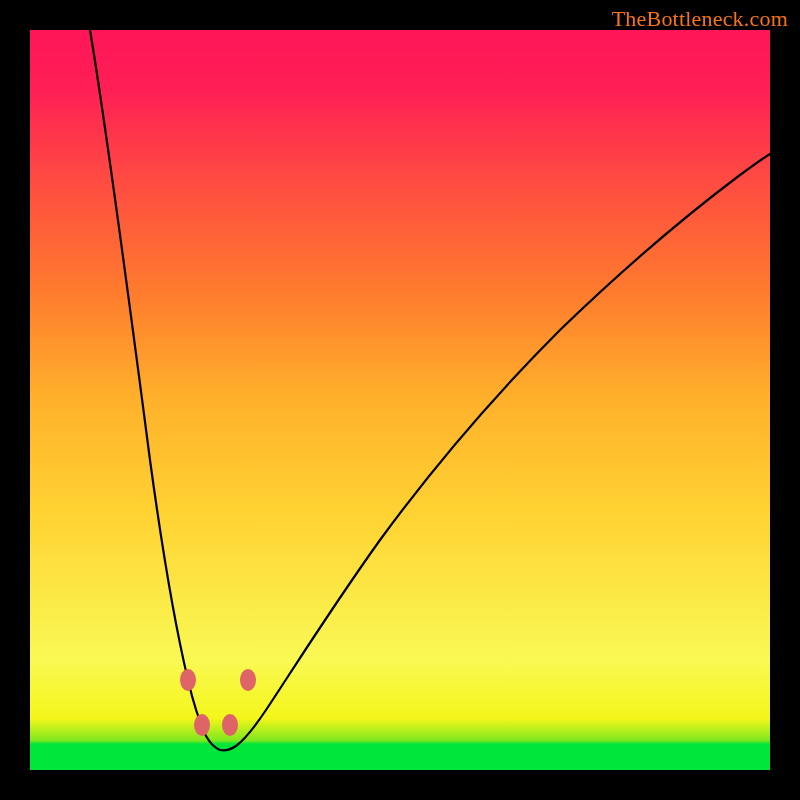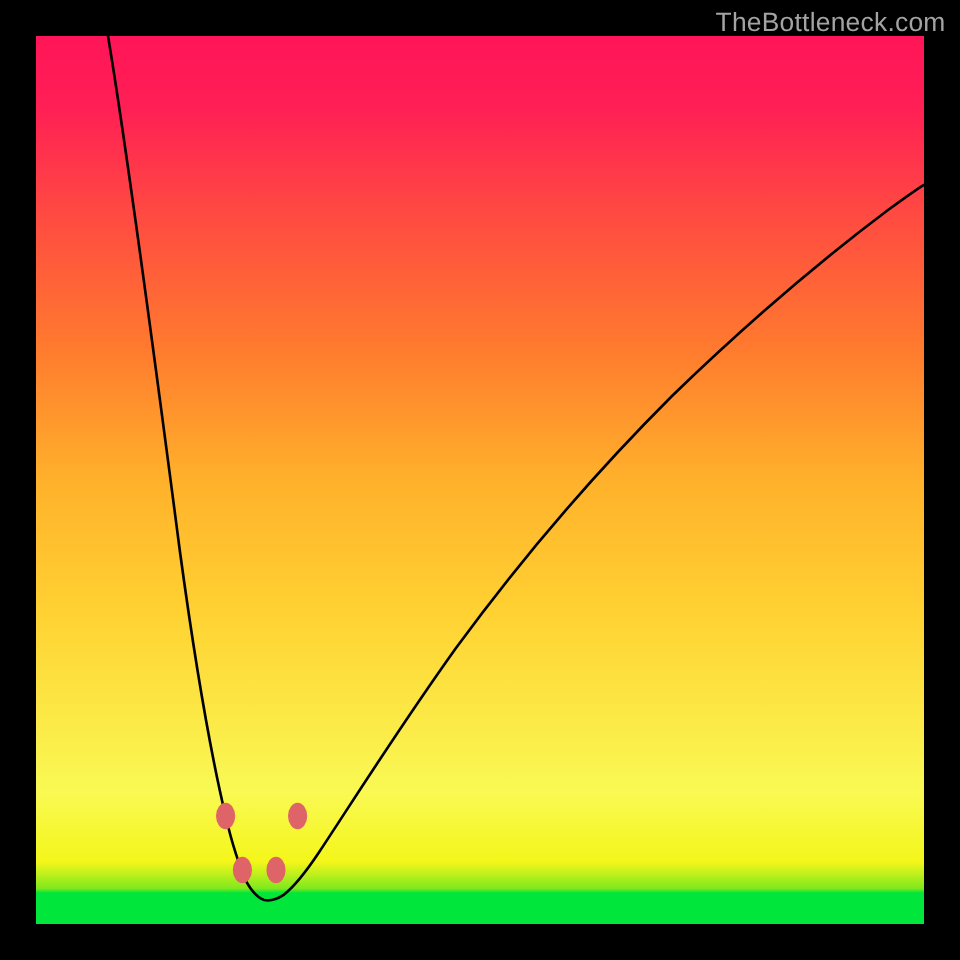--- a/index.html
+++ b/index.html
@@ -37,25 +37,26 @@
         #ff7a2e 65%,
         #ff4a42 80%,
         #ff1f55 92%,
         #ff1558 100%
       );
   }
   .watermark {
     position: absolute;
     top: 6px;
     right: 12px;
-    color: #a3a3a3;
+    color: #f97316;
     font-size: 22px;
     font-weight: 400;
     letter-spacing: 0.2px;
     user-select: none;
+    font-family: Liberation Serif, serif;
   }
   svg.curve {
     position: absolute;
     left: 0;
     top: 0;
     width: 740px;
     height: 740px;
     overflow: visible;
   }
   .dot {

